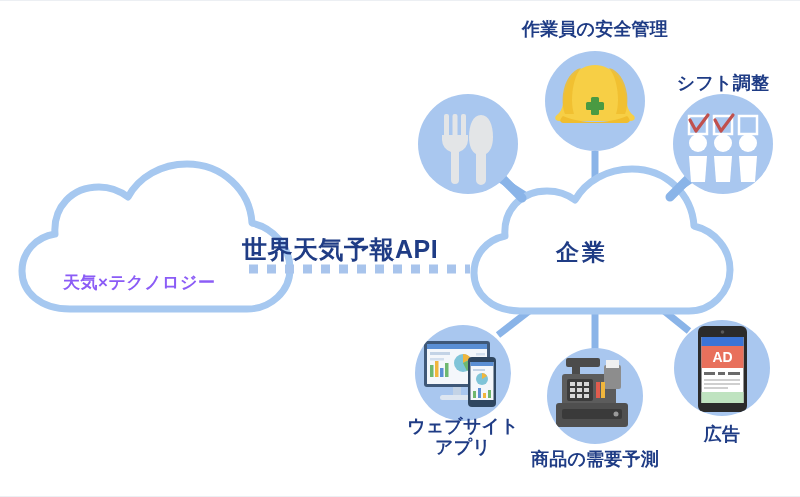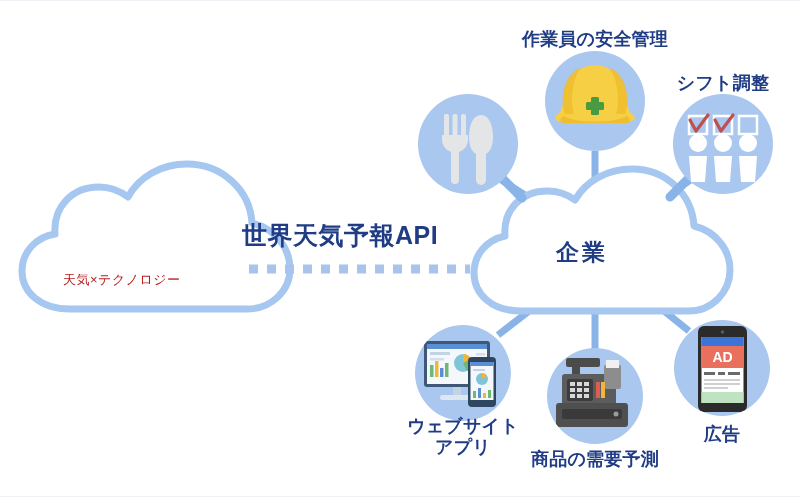--- a/index.html
+++ b/index.html
@@ -53,23 +53,23 @@
     font-size: 34px;
     letter-spacing: -0.5px;
     white-space: nowrap;
   }
   .wx-reg {
     font-size: 13px;
     vertical-align: super;
   }
   .wx-sub {
     position: absolute;
-    color: #b91c1c;
-    font-weight: normal;
-    font-size: 13px;
+    color: #8b5cf6;
+    font-weight: bold;
+    font-size: 17px;
     letter-spacing: 0.5px;
     white-space: nowrap;
   }
   .enterprise {
     position: absolute;
     color: #1f3c85;
     font-weight: bold;
     font-size: 23px;
     letter-spacing: 3px;
     white-space: nowrap;
@@ -267,26 +267,26 @@
         <rect x="704" y="382" width="36" height="2" fill="#cfcfcf"></rect>
         <rect x="704" y="386" width="24" height="2" fill="#cfcfcf"></rect>
         <rect x="701.5" y="391" width="42" height="11" fill="#bfe3c0"></rect>
         <circle cx="722.5" cy="331" r="1.8" fill="#5a5a5a"></circle>
       </g>
     </g>
   </svg>
 
   <div class="wx-sub" style="left:63px; top:270px;">天気×テクノロジー</div>
 
-  <div class="api-label" style="left:242px; top:218px;">世界天気予報API</div>
+  <div class="api-label" style="left:242px; top:232px;">世界天気予報API</div>
 
   <div class="enterprise" style="left:556px; top:236px;">企業</div>
 
 
-  <div class="lbl lbl-md" style="left:495px; top:28px; width:200px;">作業員の安全管理</div>
+  <div class="lbl lbl-md" style="left:495px; top:18px; width:200px;">作業員の安全管理</div>
 
   <div class="lbl lbl-md" style="left:653px; top:64px; width:140px;margin-top:8px;">シフト調整</div>
 
   <div class="lbl lbl-md" style="left:393px; top:415px; width:140px;">ウェブサイト
 アプリ</div>
 
   <div class="lbl lbl-md" style="left:510px; top:448px; width:170px;">商品の需要予測</div>
 
   <div class="lbl lbl-md" style="left:672px; top:415px; width:100px;margin-top:8px;">広告</div>
 

